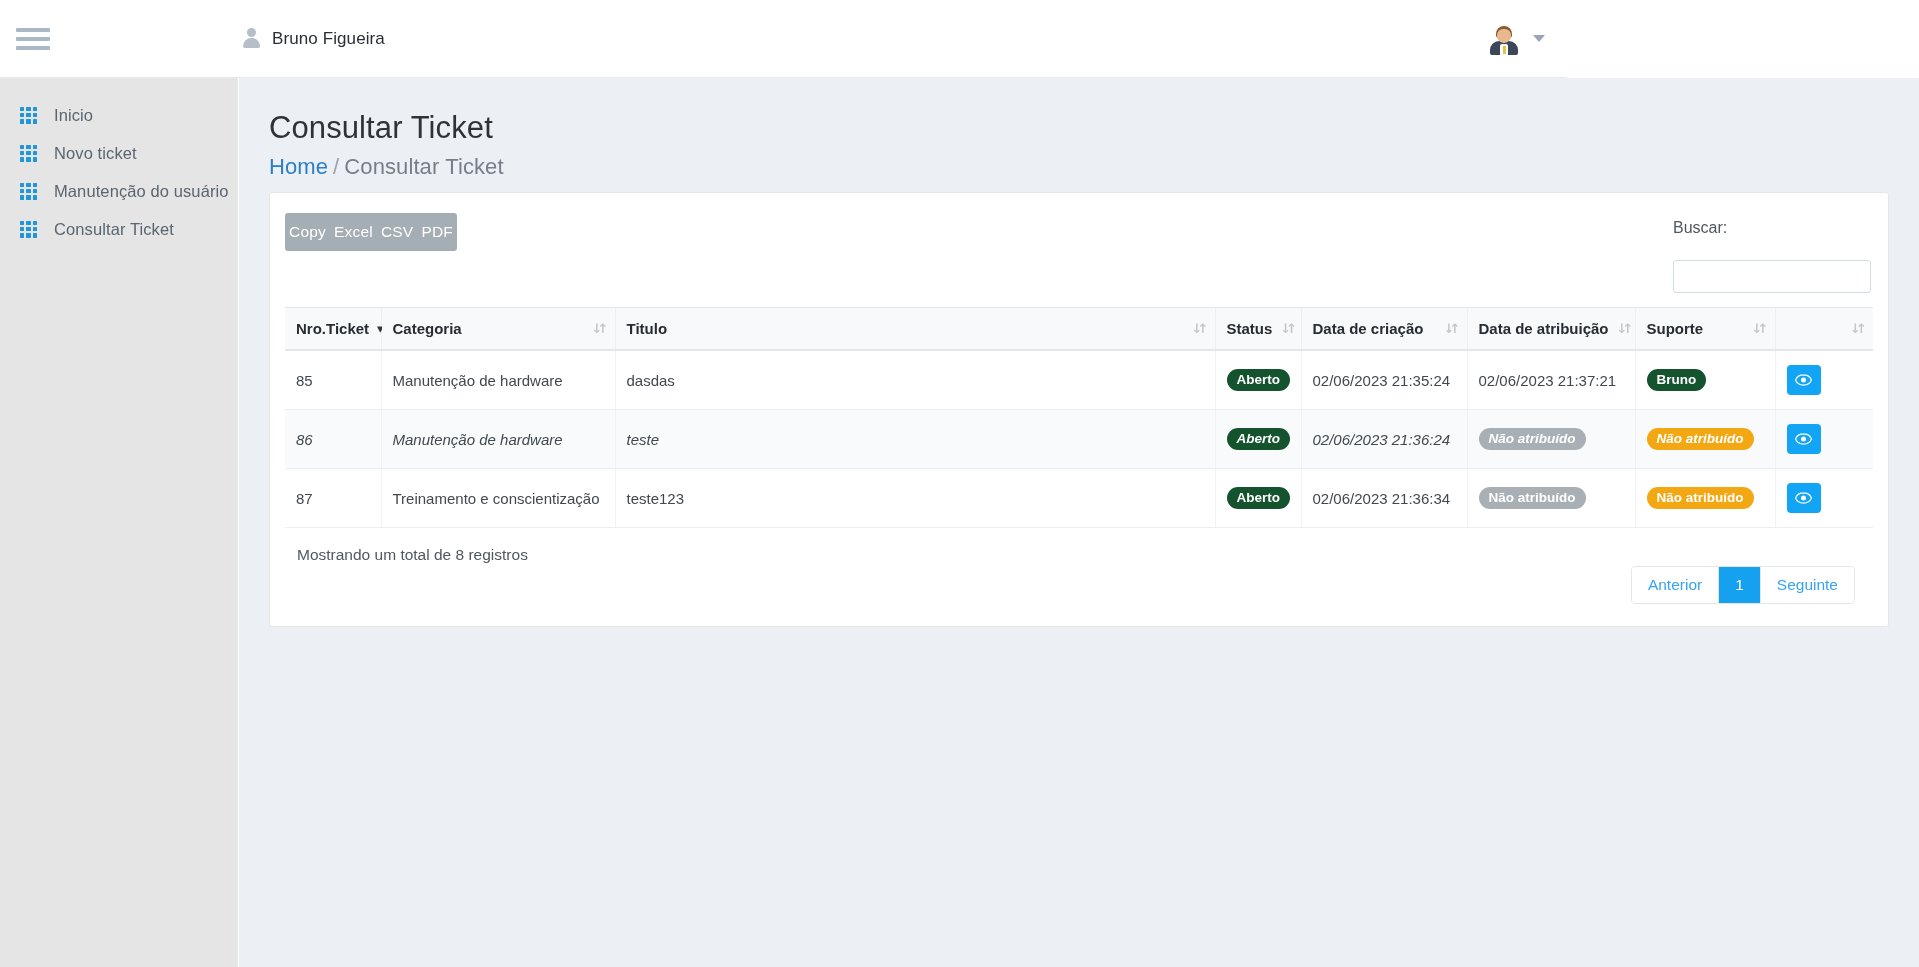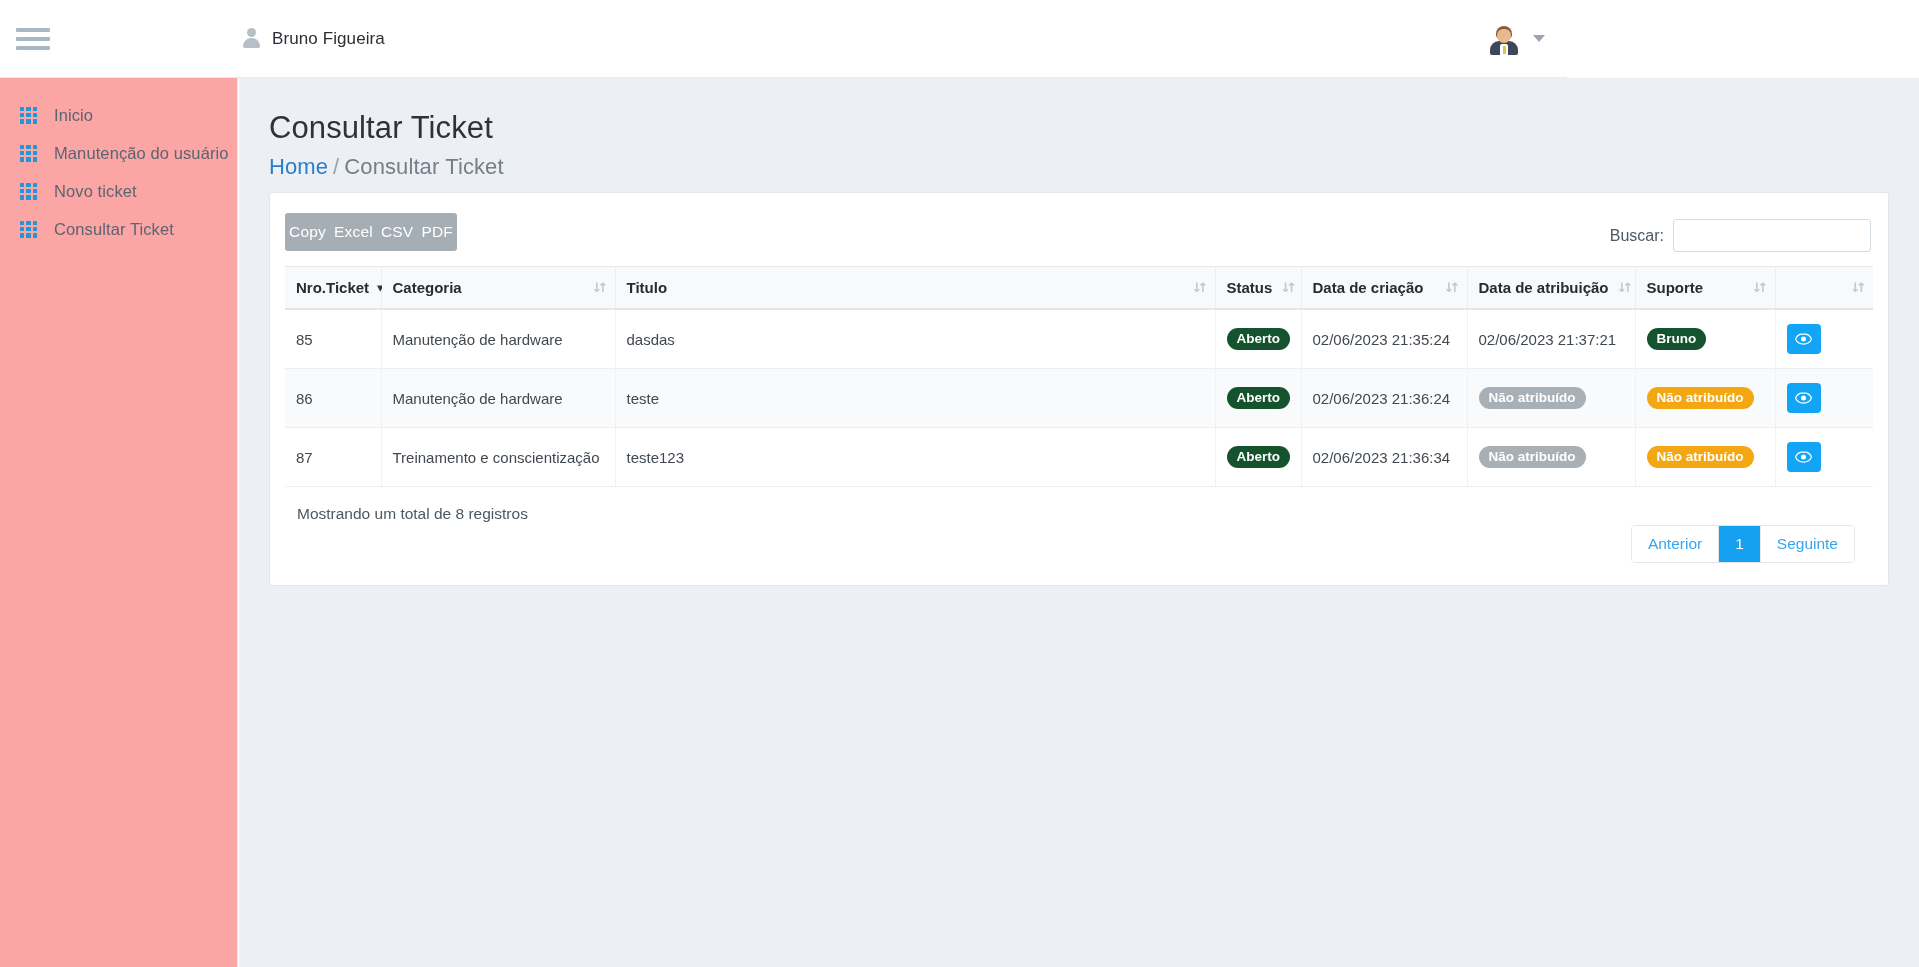--- a/index.html
+++ b/index.html
@@ -83,21 +83,21 @@
     border-left: 6px solid transparent;
     border-right: 6px solid transparent;
     border-top: 7px solid #9aa5b1;
     cursor: pointer;
   }
 
   
   .sidebar {
     position: absolute; top: 78px; left: 0;
     width: 238px; height: 889px;
-    background: #fca5a5;
+    background: #e5e5e5;
     border-right: 1px solid #e4e8ec;
     padding-top: 18px;
   }
   .nav-item {
     display: flex; align-items: center; gap: 17px;
     padding: 8px 0 8px 20px;
     height: 38px;
     cursor: pointer;
     text-decoration: none;
   }
@@ -154,22 +154,22 @@
   }
   .export-btn {
     padding: 10px 4px;
     font-size: 15.5px; color: #ffffff; font-weight: 400;
     background: transparent; border: none; cursor: pointer;
     font-family: "Liberation Sans", sans-serif;
     letter-spacing: .2px;
   }
 
   .search-wrap {
-    display: flex; align-items: center; gap: 9px;
-    margin-top: 6px; margin-right: 2px;
+    display: flex; align-items: flex-start; gap: 23px;
+    margin-top: 6px; margin-right: 2px; flex-direction: column;
   }
   .search-label { font-size: 16px; color: #4e5860; }
   .search-input {
     width: 198px; height: 33px;
     border: 1px solid #d3dce3; border-radius: 3px;
     padding: 0 9px; font-size: 15px;
     font-family: "Liberation Sans", sans-serif;
     color: #333; outline: none; background: #fff;
   }
 
@@ -206,21 +206,21 @@
   table.dt tbody td {
     padding: 14px 11px;
     font-size: 15px; color: #41484f;
     border-bottom: 1px solid #eceff2;
     border-right: 1px solid #f0f3f5;
     vertical-align: middle;
     overflow: hidden; text-overflow: ellipsis; white-space: nowrap;
   }
   table.dt tbody td:last-child { border-right: none; }
   table.dt tbody tr.odd  { background: #ffffff; }
-  table.dt tbody tr.even { background: #f9fafb; }
+  table.dt tbody tr.even { background: #f9fafb; font-style: italic; }
 
   .badge {
     display: inline-block; padding: 4px 10px 5px;
     border-radius: 11px; font-size: 13.5px; font-weight: 700;
     color: #ffffff; line-height: 1; white-space: nowrap;
   }
   .badge.green  { background: #14532d; }
   .badge.gray   { background: #a8b0b6; }
   .badge.orange { background: #f3a712; }
 
@@ -299,35 +299,35 @@
       <i></i>
         <i></i>
         <i></i>
         <i></i>
         <i></i>
         <i></i>
         <i></i>
         <i></i>
         <i></i>
     </span>
-    <span class="nav-label">Manutenção do usuário</span>
+    <span class="nav-label">Novo ticket</span>
   </a>
   <a class="nav-item">
     <span class="grid-icon">
       <i></i>
         <i></i>
         <i></i>
         <i></i>
         <i></i>
         <i></i>
         <i></i>
         <i></i>
         <i></i>
     </span>
-    <span class="nav-label">Novo ticket</span>
+    <span class="nav-label">Manutenção do usuário</span>
   </a>
   <a class="nav-item">
     <span class="grid-icon">
       <i></i>
         <i></i>
         <i></i>
         <i></i>
         <i></i>
         <i></i>
         <i></i>

